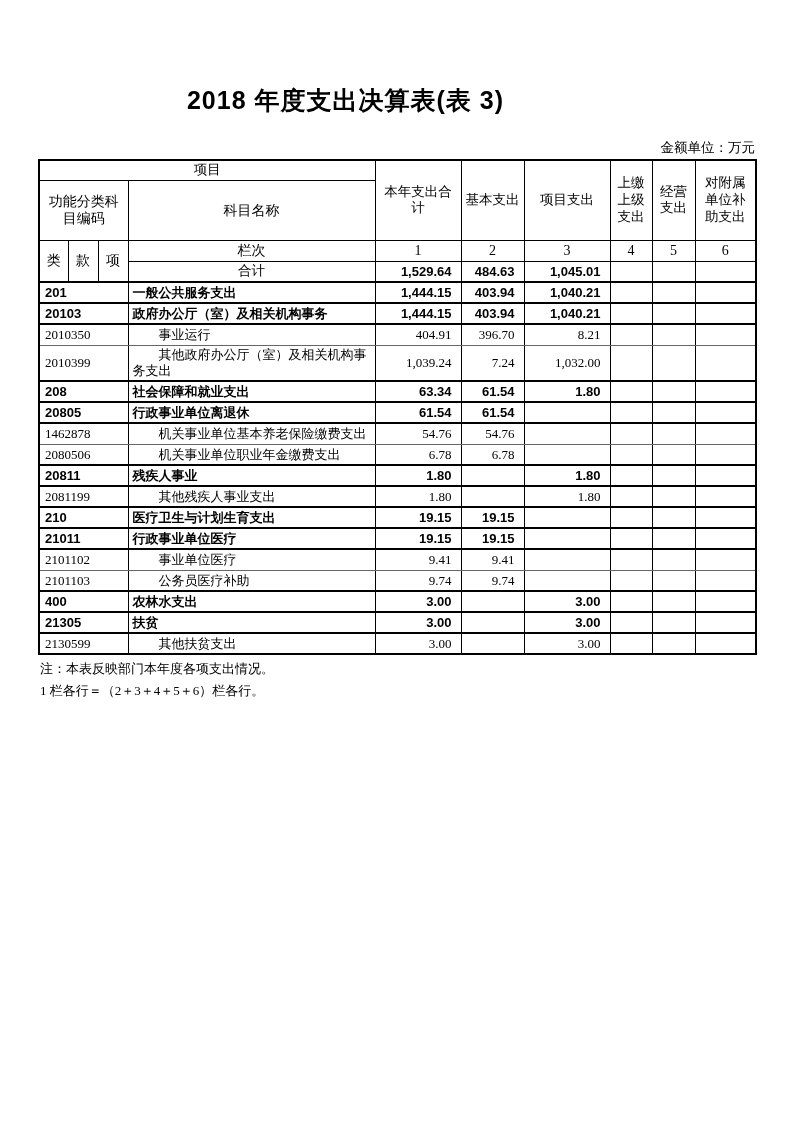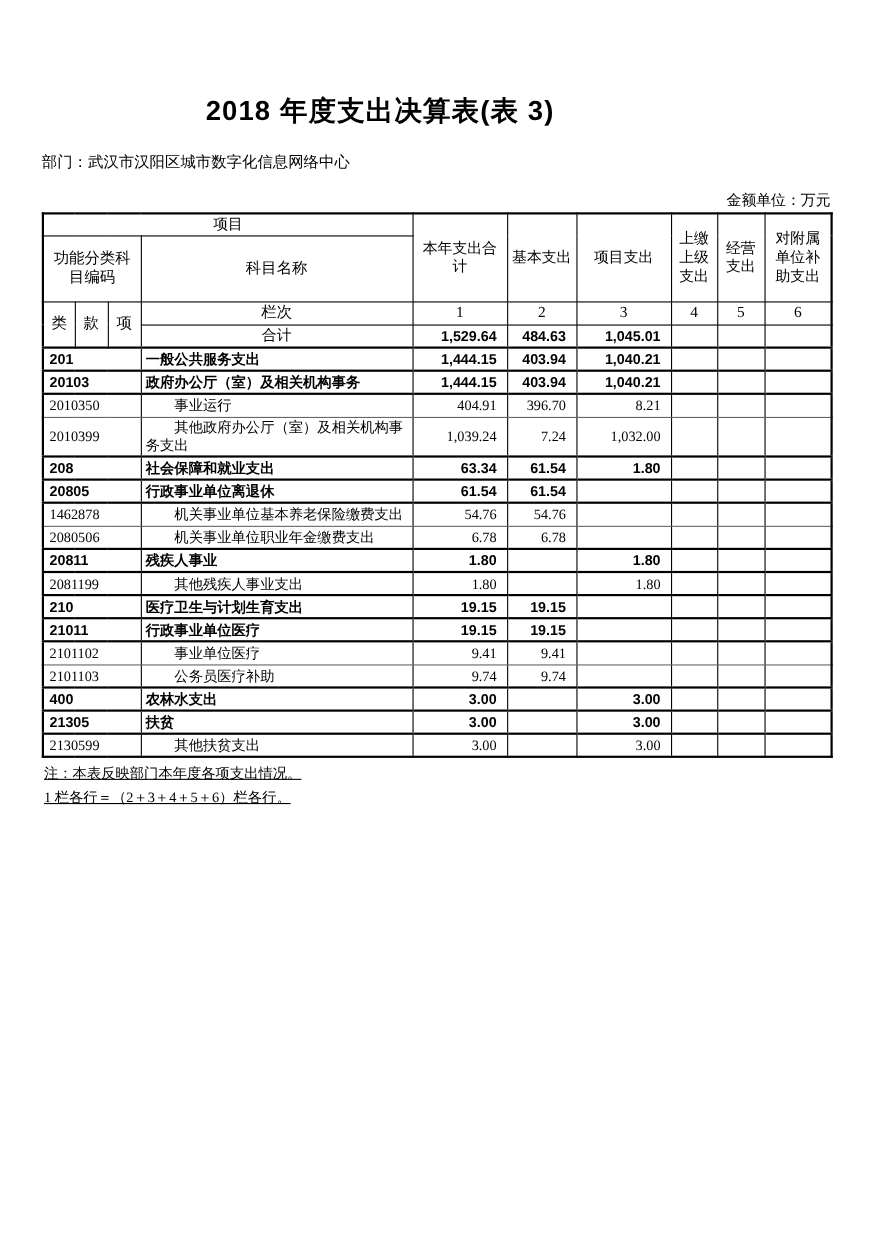--- a/index.html
+++ b/index.html
@@ -62,31 +62,30 @@
     border-top: 2px solid #000;
     border-bottom: 2px solid #000;
   }
   tr.h4 td.num {
     font-weight: bold;
     font-family: "Liberation Sans", "DejaVu Sans", sans-serif;
     margin-left: 18px;
   }
 
   .notes { margin: 5px 0 0 40px; }
-  .note { margin: 0 0 3px 0; font-size: 13px; line-height: 1.45; text-decoration: underline; }
+  .note { margin: 0 0 3px 0; font-size: 13px; line-height: 1.45; }
 </style>
 </head>
 <body>
 
 <div class="page">
 
   <h1 class="title">2018 年度支出决算表(表 3)</h1>
 
   <div class="meta">
-    <span class="dept">部门：武汉市汉阳区城市数字化信息网络中心</span>
     <span class="unit">金额单位：万元</span>
   </div>
 
   <table class="report">
     <colgroup>
       <col style="width:29px">
         <col style="width:30px">
         <col style="width:30px">
       <col style="width:247px">
       <col style="width:86px">

